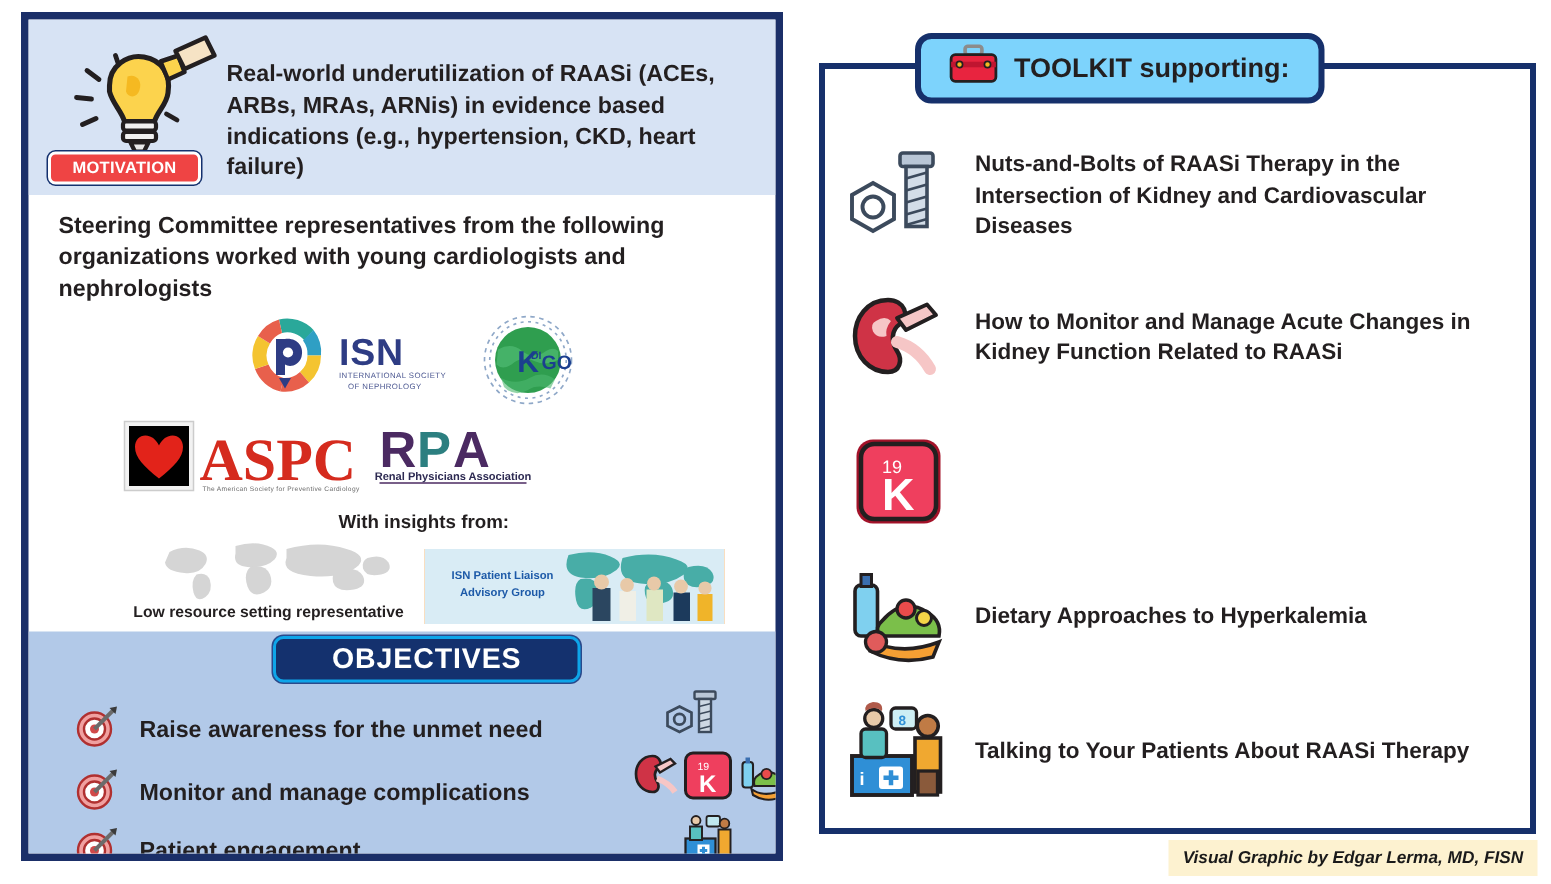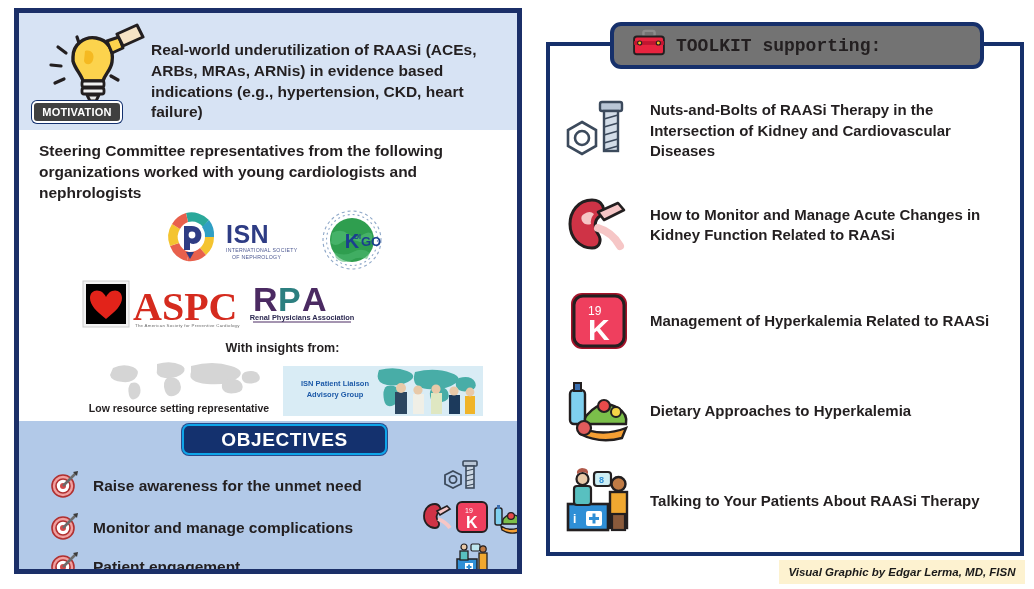--- a/index.html
+++ b/index.html
@@ -28,22 +28,22 @@
     position: absolute; left:0; bottom:0; width:100%; height:148px;
     background:#b2c9e8;
   }
 
   
   #motivation-icon-wrap {
     position:absolute; left:14px; top:4px; width:112px; height:112px;
   }
   #motivation-badge {
     position:absolute; left:13px; top:88px;
-    width:90px; height:22px;
-    background:#404040; border:2px solid #ffffff;
+    width:102px; height:22px;
+    background:#ef4444; border:2px solid #ffffff;
     border-radius:5px;
     display:flex; align-items:center; justify-content:center;
     box-shadow: 0 0 0 1px #14316e;
   }
   #motivation-badge span {
     color:#fff; font-size:11px; font-weight:bold; letter-spacing:.2px;
   }
   #motivation-text {
     position:absolute; left:132px; top:27px; width:340px;
     font-size:15.5px; font-weight:bold; color:#231f20; line-height:1.34;
@@ -112,27 +112,26 @@
 
   
   #right-panel {
     position:absolute; left:546px; top:42px;
     width:478px; height:514px;
     border: 4px solid #16306b;
     background:#ffffff;
   }
   #toolkit-header {
     position:absolute; left:610px; top:22px;
-    width:374px; height:47px;
-    background:#737373;
+    width:273px; height:47px;
+    background:#7dd3fc;
     border:4px solid #16306b; border-radius:11px;
     display:flex; align-items:center; gap:10px;
     padding-left:18px;
     z-index:10;
-    font-family:Liberation Mono, monospace;
   }
   #toolkit-header .tk-label {
     font-size:18px; font-weight:bold; color:#231f20;
   }
 
   .toolkit-item {
     position:absolute; left:14px; width:452px;
     display:flex; align-items:center; gap:16px;
   }
   .toolkit-item .tk-icon { flex:0 0 auto; width:70px; height:70px; position:relative; }
@@ -432,21 +431,20 @@
 
     <div class="toolkit-item" id="tk-2">
       <span class="tk-icon">
         <svg viewBox="0 0 70 70" width="70" height="70">
           <rect x="7" y="7" width="56" height="56" rx="11" fill="#a31229"></rect>
           <rect x="10" y="10" width="50" height="50" rx="9" fill="#ef3f5e" stroke="#231f20" stroke-width="3"></rect>
           <text x="24" y="29" font-family="Liberation Sans, sans-serif" font-size="12" fill="#ffffff">19</text>
           <text x="24" y="54" font-family="Liberation Sans, sans-serif" font-size="30" font-weight="bold" fill="#ffffff">K</text>
         </svg>
       </span>
-      <span class="tk-text">Management of Hyperkalemia Related to RAASi</span>
     </div>
 
     <div class="toolkit-item" id="tk-3">
       <span class="tk-icon">
         <svg viewBox="0 0 70 70" width="70" height="70">
           <rect x="6" y="14" width="15" height="34" rx="4" fill="#7fd0ef" stroke="#231f20" stroke-width="2.4"></rect>
           <rect x="10" y="7" width="7" height="8" fill="#3a6fb0" stroke="#231f20" stroke-width="2"></rect>
           <path d="M24 38 q14 -16 30 -6 q10 6 8 16 l-40 0 q-3 -6 2 -10 z" fill="#7bbf4a" stroke="#231f20" stroke-width="2.4"></path>
           <circle cx="40" cy="30" r="6" fill="#e94b4b" stroke="#231f20" stroke-width="2.2"></circle>
           <circle cx="52" cy="36" r="5" fill="#f5d547" stroke="#231f20" stroke-width="2"></circle>

